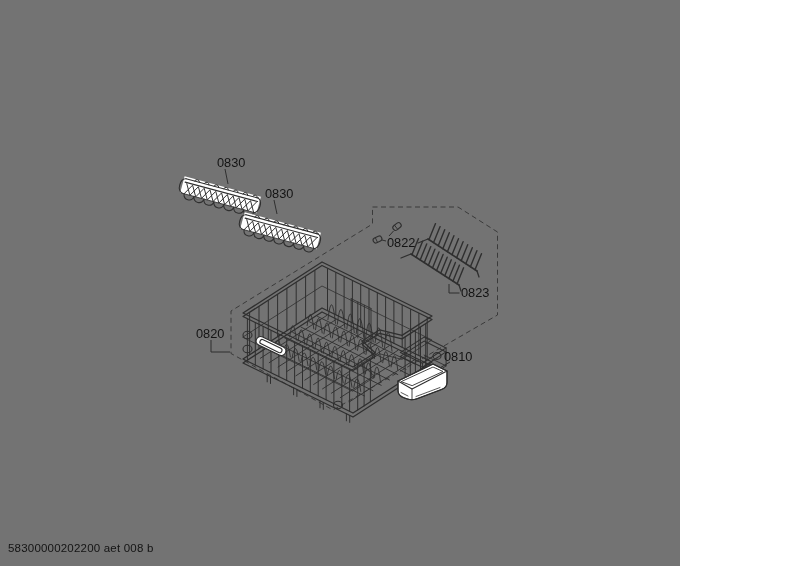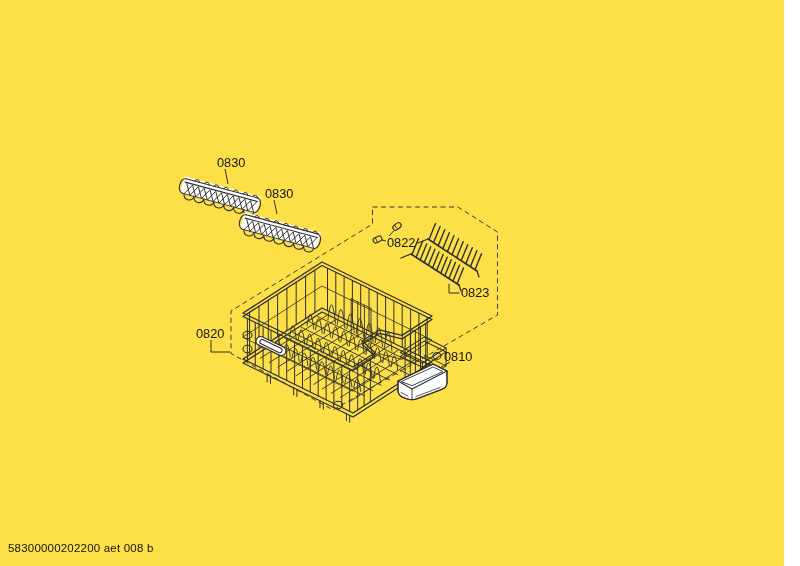--- a/index.html
+++ b/index.html
@@ -1,16 +1,16 @@
 <!DOCTYPE html>
 <html><head>
 <meta charset="utf-8">
 <style>
   html,body{margin:0;padding:0;background:#ffffff;}
-  .stage{position:relative;width:784px;height:566px;background:#fde047;overflow:hidden;
+  .stage{position:relative;width:680px;height:566px;background:#737373;overflow:hidden;
          font-family:"Liberation Sans",sans-serif;}
   svg.diagram{position:absolute;left:0;top:0;display:block;}
   svg .ink{stroke:#2f2f2f;fill:none;stroke-width:1.1;stroke-linecap:round;stroke-linejoin:round;}
   svg .dash{stroke:#3a3a3a;fill:none;stroke-width:1;stroke-dasharray:5 3.5;}
   svg .lead{stroke:#2f2f2f;fill:none;stroke-width:1;}
   svg text.plabel{font-family:"Liberation Sans",sans-serif;font-size:12.8px;fill:#141414;}
   .footer-code{position:absolute;left:8px;top:542px;font-size:11.5px;color:#141414;
                letter-spacing:0.2px;font-family:"Liberation Sans",sans-serif;}
 </style>
 </head>

